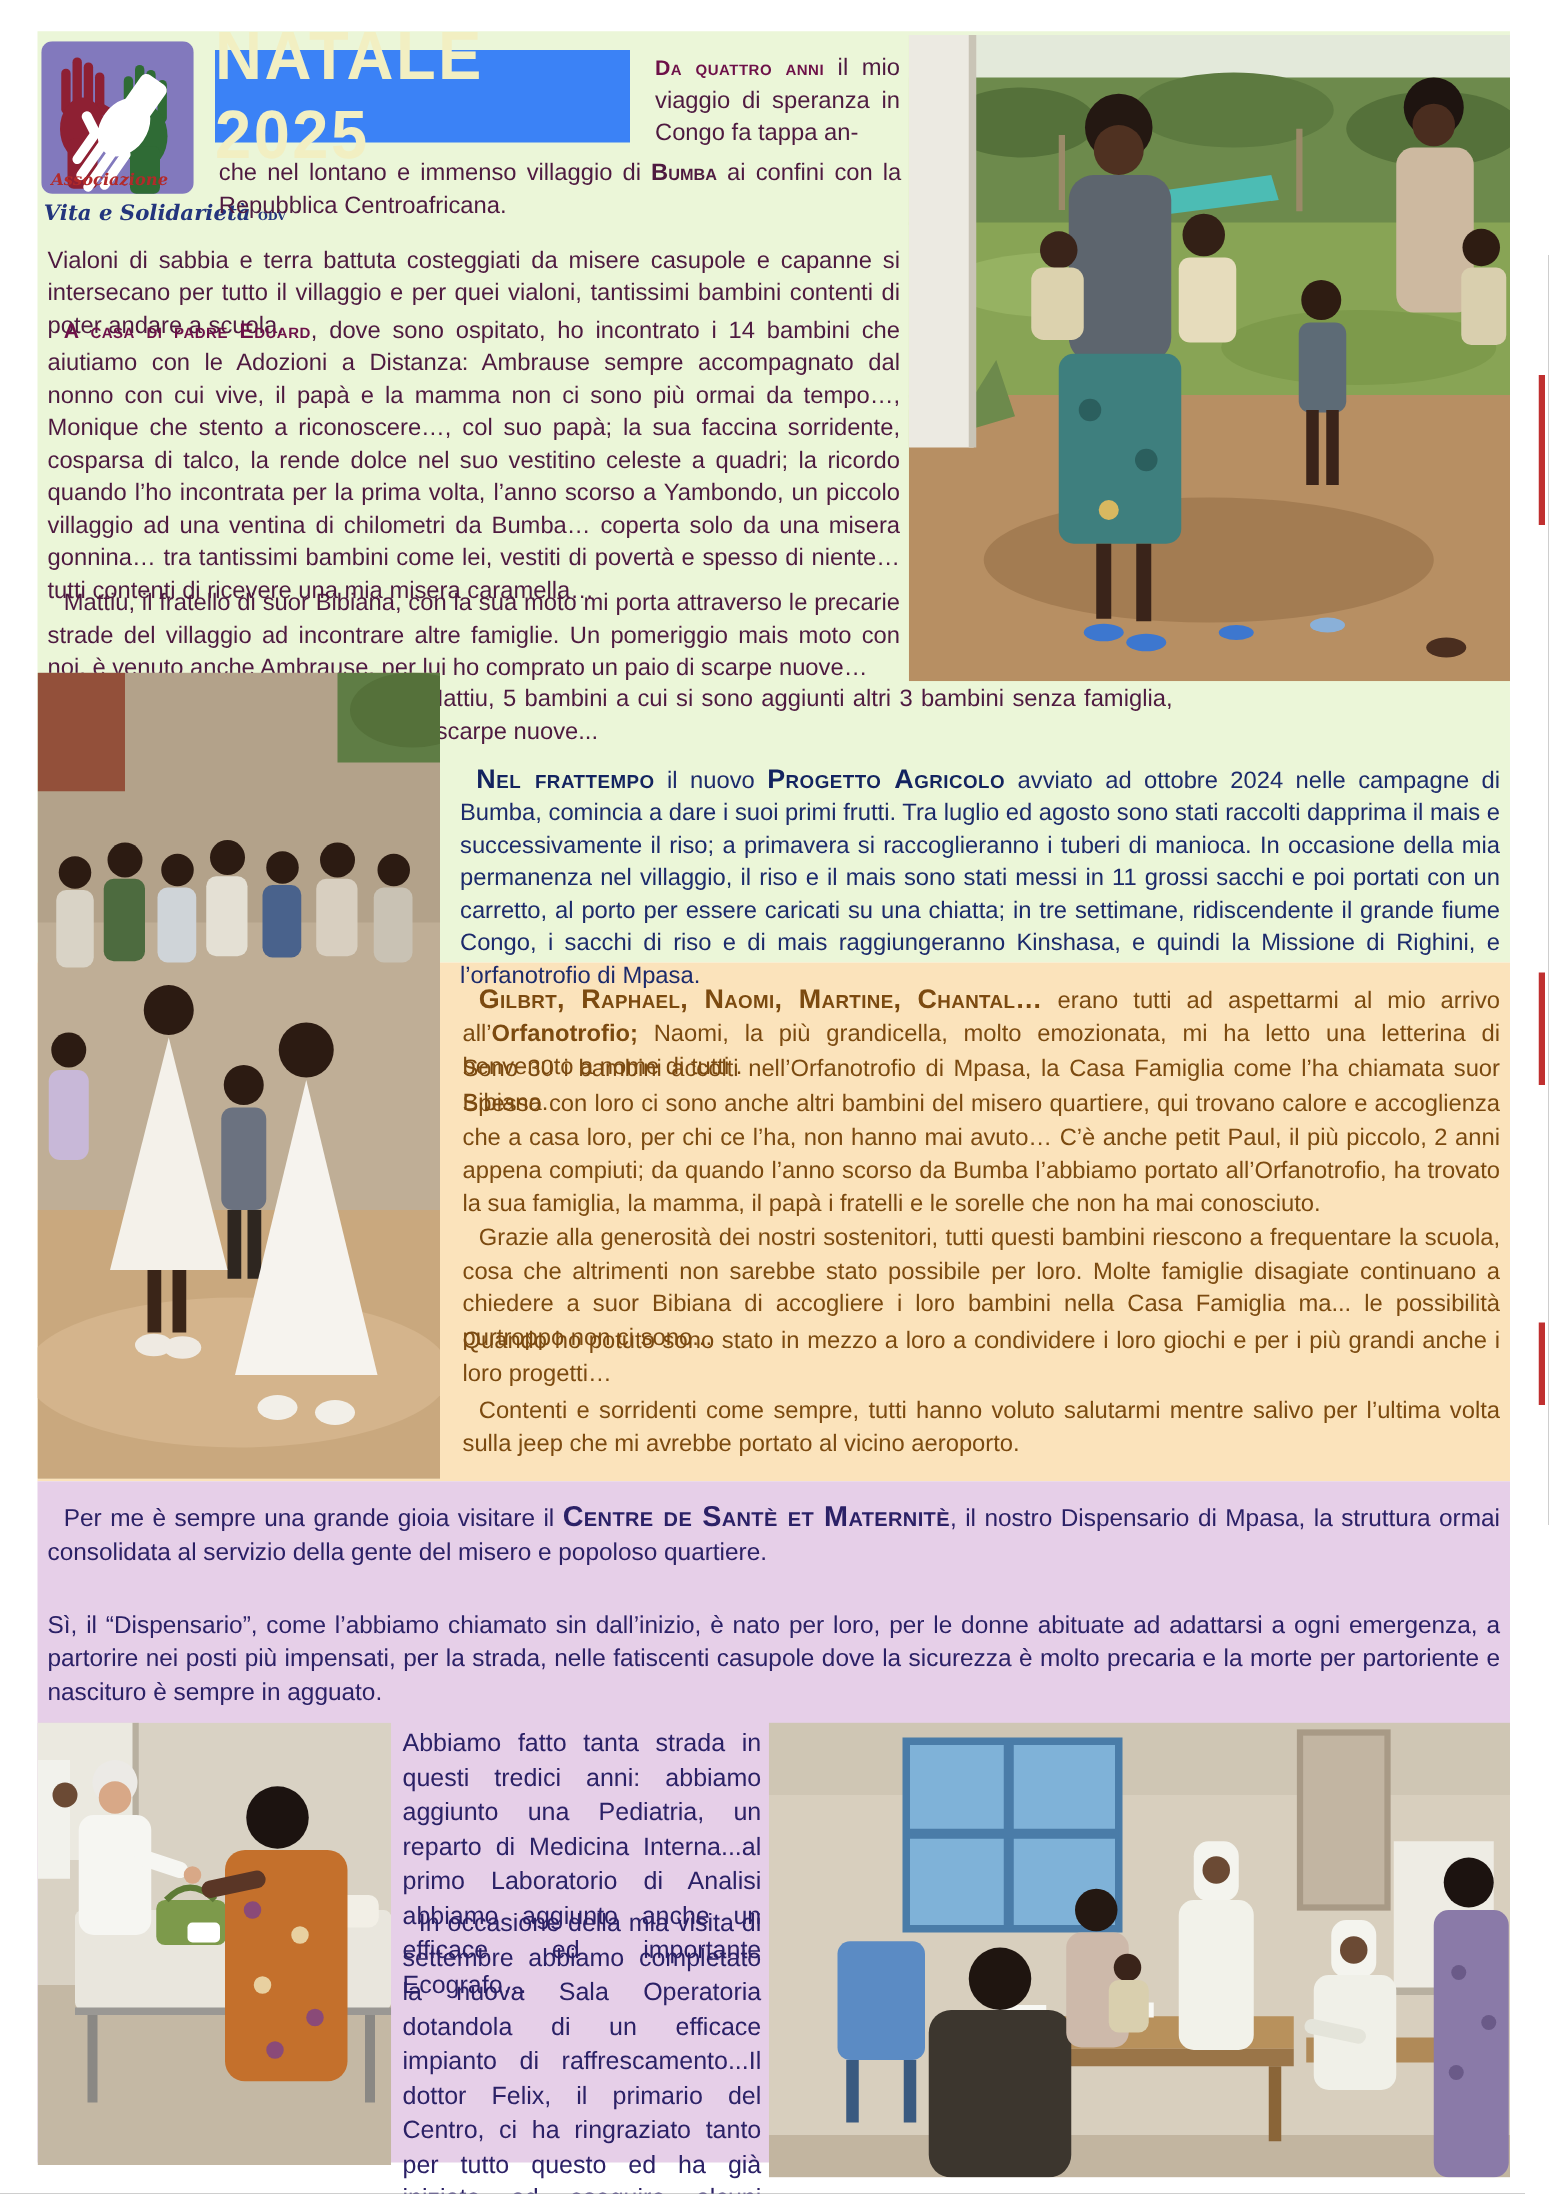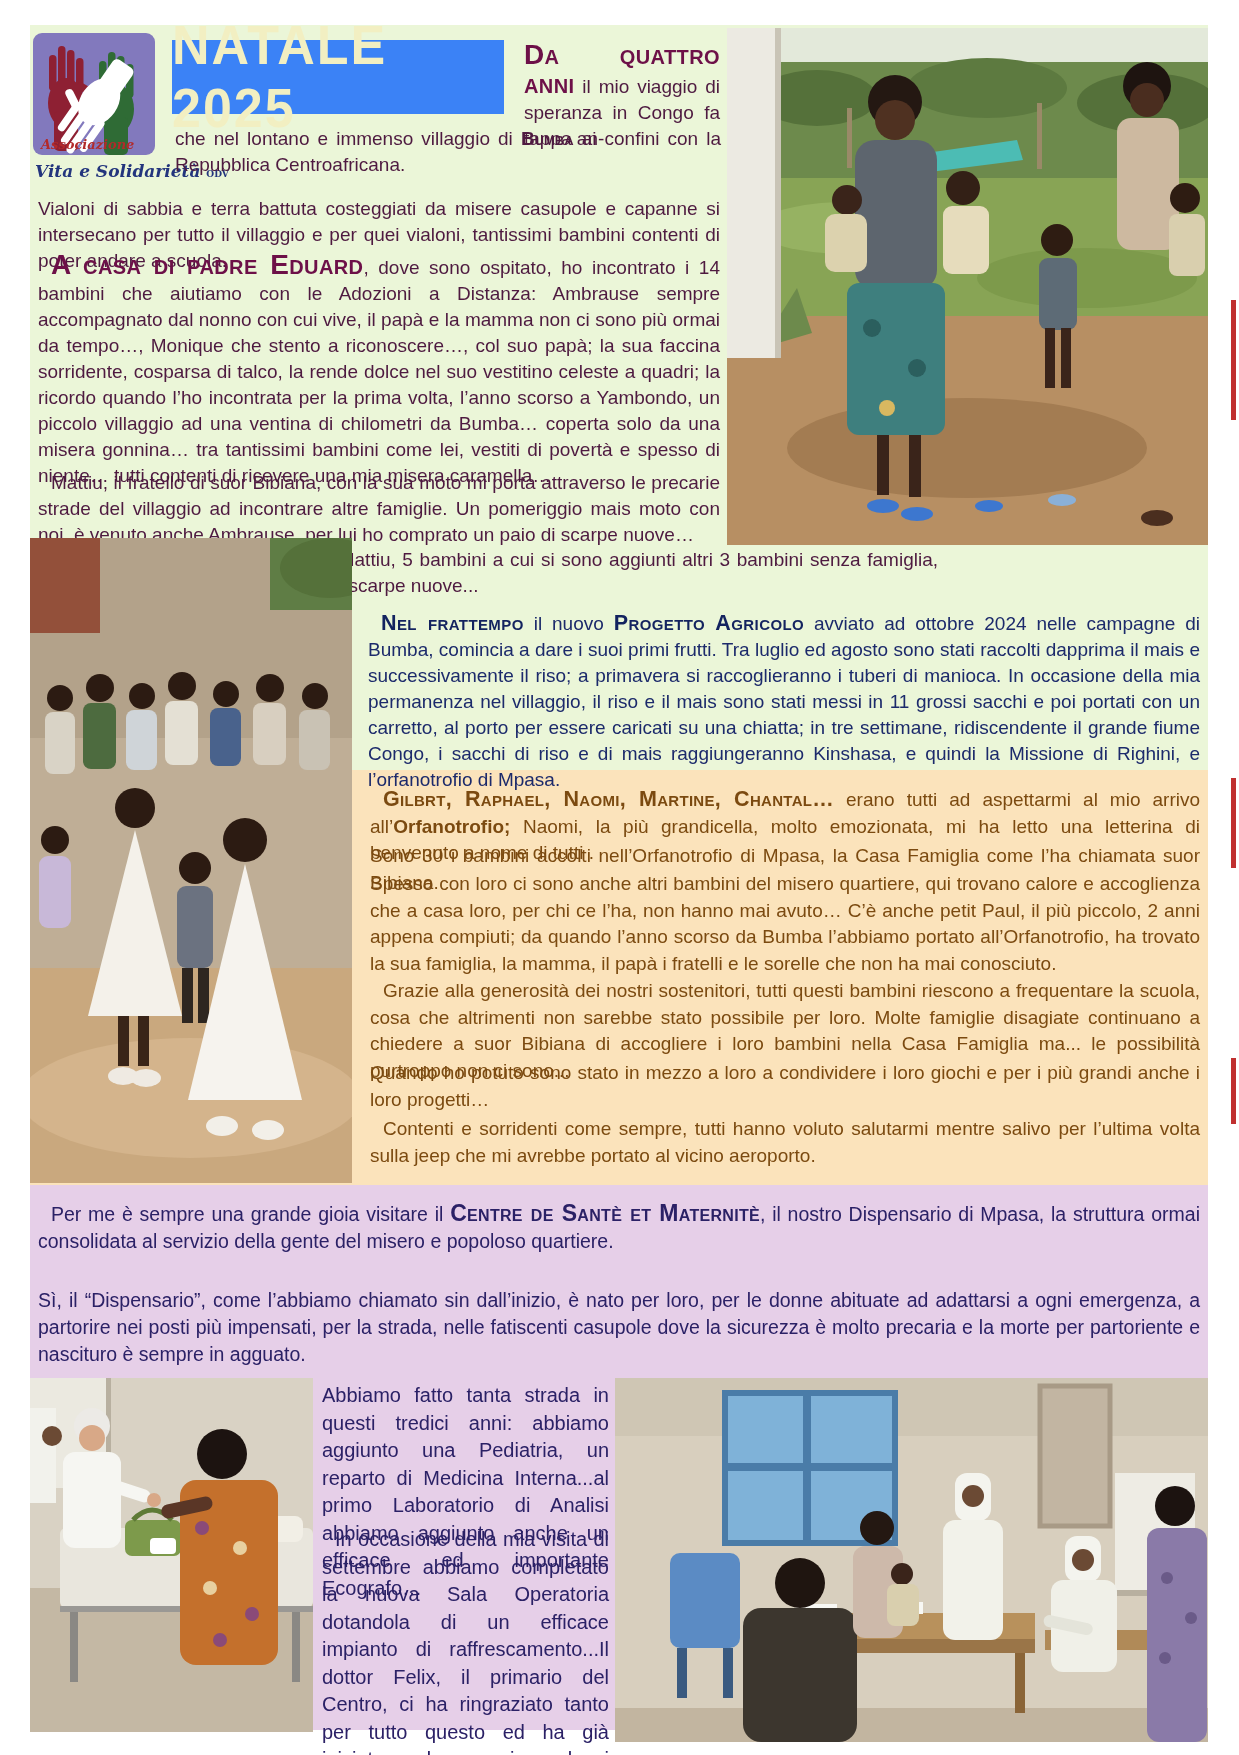--- a/index.html
+++ b/index.html
@@ -21,21 +21,21 @@
   .logo-vita .odv{font-size:9px;font-style:normal;font-weight:bold;}
 
   
   .banner{left:172px;top:40px;width:332px;height:74px;background:#3b82f6;
       display:flex;align-items:center;justify-content:center;}
   .banner span{color:#f2efc2;font-weight:bold;font-size:52px;letter-spacing:2px;
       transform:scaleY(1.05);}
 
   .just{text-align:justify;}
   .top-body{color:#4e1a40;font-size:19px;line-height:26px;}
-  .heading-plum{font-variant:small-caps;font-weight:bold;color:#6d1048;font-size:28px;letter-spacing:.4px;}
+  .heading-plum{font-variant:small-caps;font-weight:bold;color:#6d1048;font-size:17px;letter-spacing:.4px;}
   .bold-sc{font-variant:small-caps;font-weight:bold;}
   .agri-body{color:#1c2a6b;font-size:19px;line-height:26px;}
   .heading-navy{font-variant:small-caps;font-weight:bold;color:#13235f;font-size:21.5px;letter-spacing:.4px;}
   .orange-body{color:#7b4a10;font-size:19px;line-height:26.5px;}
   .heading-brown{font-variant:small-caps;font-weight:bold;font-size:21.5px;letter-spacing:.3px;}
   .health-body{color:#2b2166;font-size:19.5px;line-height:27px;}
   .heading-purple{font-variant:small-caps;font-weight:bold;font-size:23px;letter-spacing:.3px;}
   .midcol{color:#2b2166;font-size:20px;line-height:27.5px;text-align:justify;}
 
   .intro-right{left:524px;top:42px;width:196px;}

